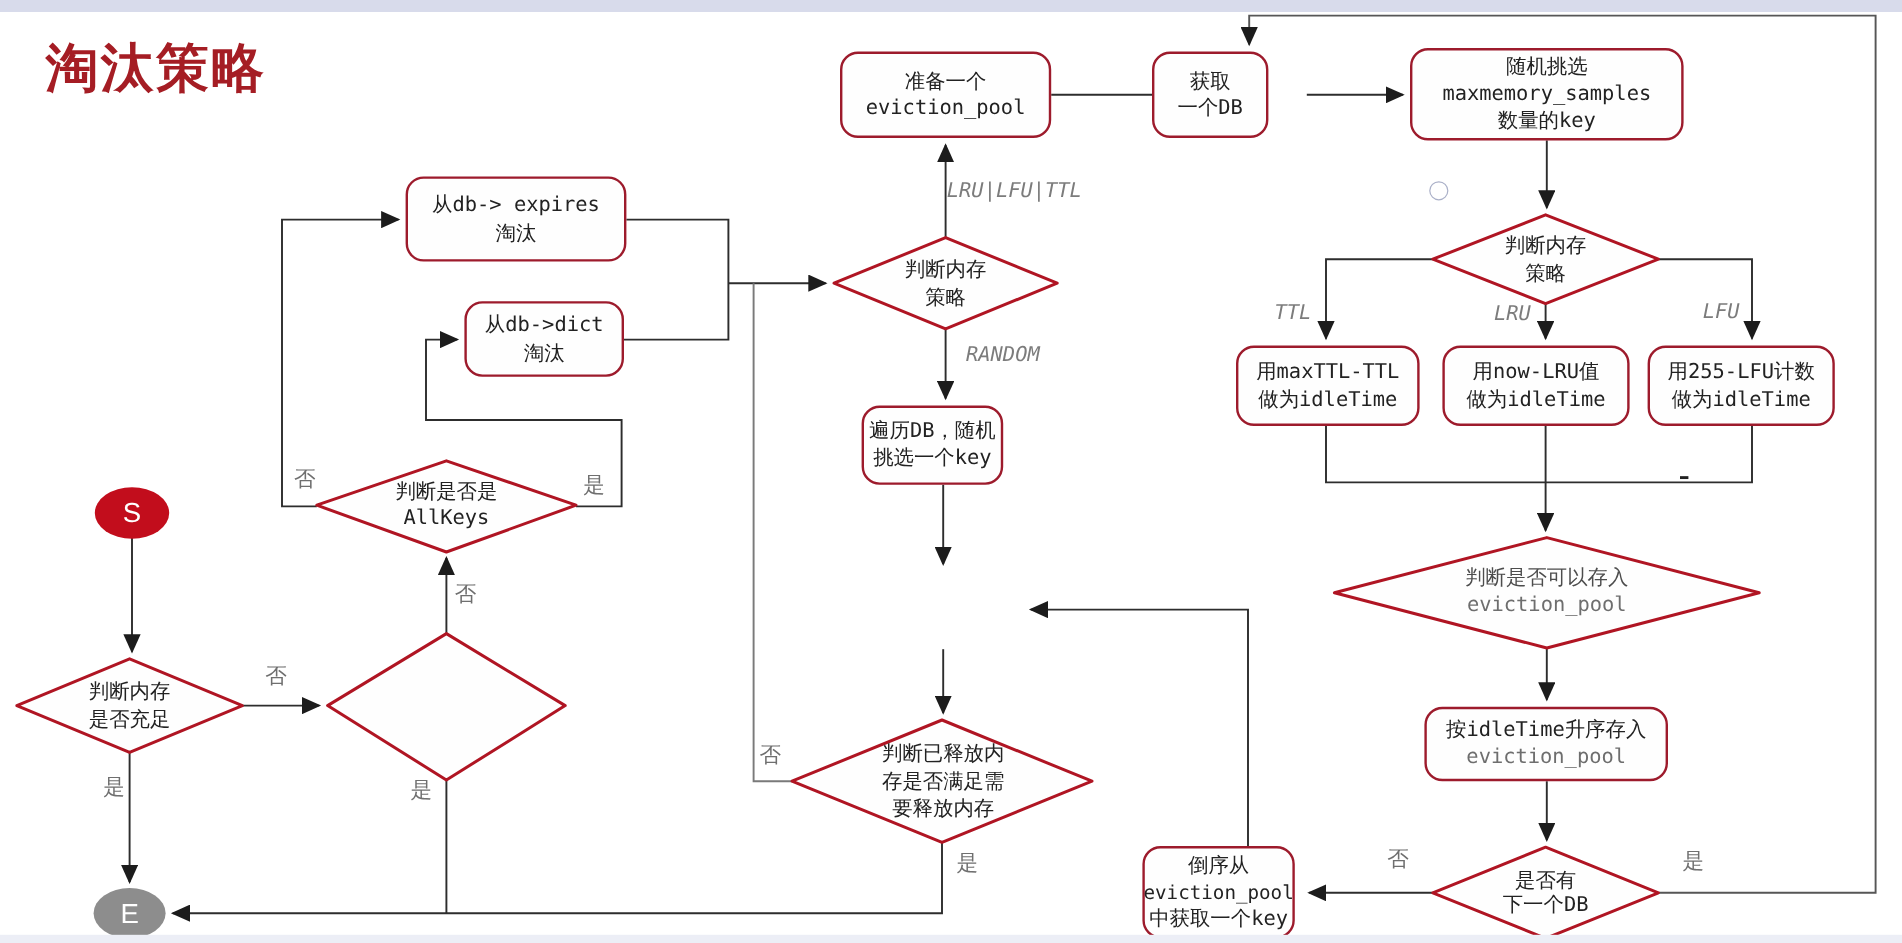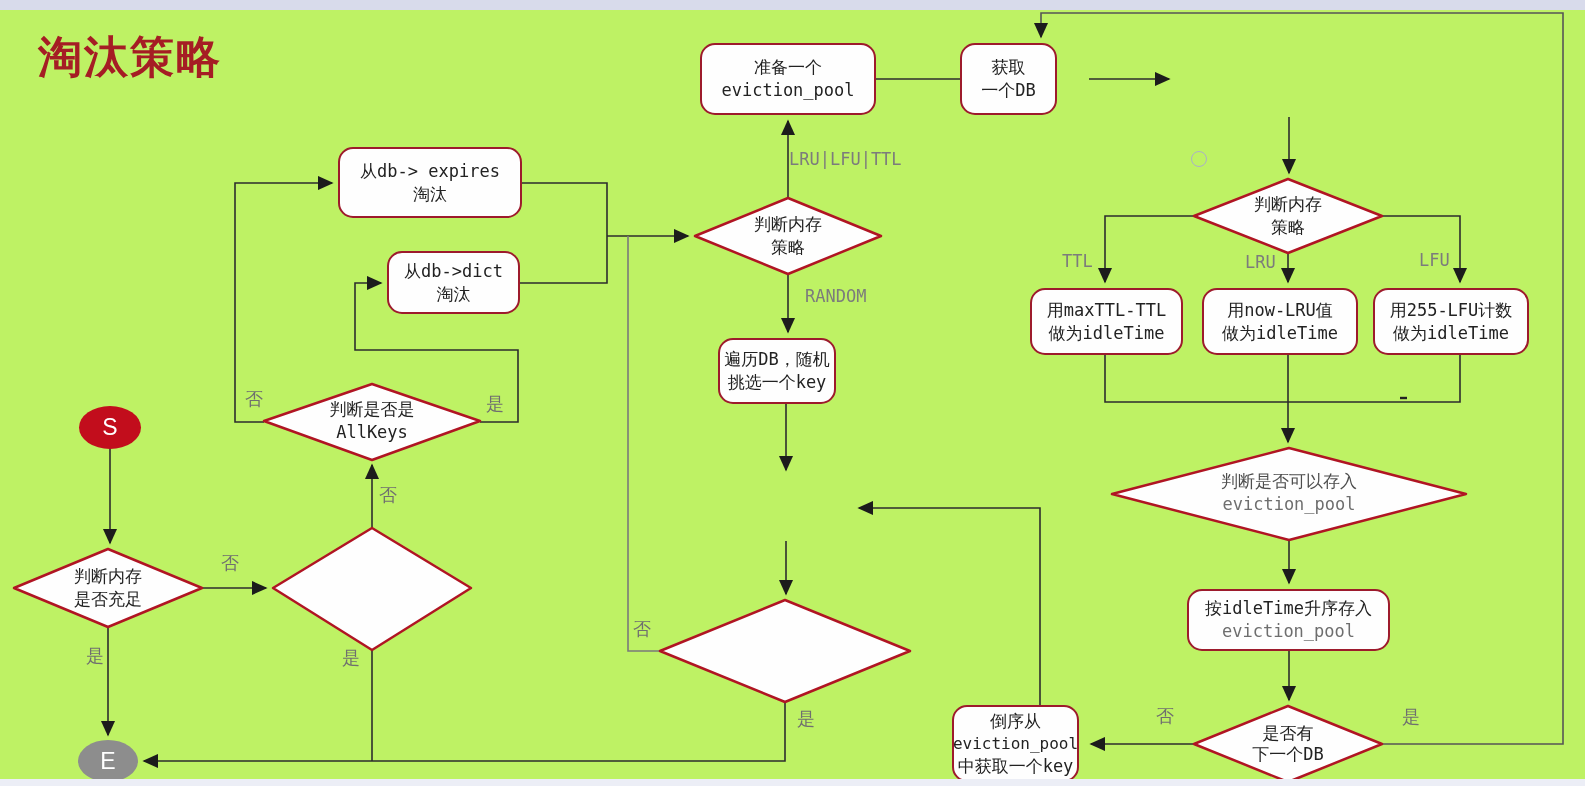--- a/index.html
+++ b/index.html
@@ -1,18 +1,18 @@
 <!DOCTYPE html>
 <html><head>
 <meta charset="utf-8">
 <style>
   html,body{margin:0;padding:0;background:#e8e8ee;}
   .stage{
     position:relative;width:1585px;height:786px;overflow:hidden;
-    background:#bef264;
+    background:#ffffff;
     font-family:"Liberation Sans",sans-serif;
   }
   .topbar{position:absolute;left:0;top:0;width:100%;height:10px;background:#d8dbeb;}
   .bottombar{position:absolute;left:0;bottom:0;width:100%;height:7px;background:#eceef6;}
   .title{
     position:absolute;left:38px;top:28px;
     font-size:44px;font-weight:800;color:#a51d24;letter-spacing:2px;
   }
   svg.wires{position:absolute;left:0;top:0;}
   .box{
@@ -24,21 +24,21 @@
   .ln{font-size:17px;line-height:23px;color:#222;white-space:nowrap;}
   .cn{font-family:"Liberation Sans",sans-serif;}
   .code{font-family:"DejaVu Sans Mono",monospace;}
   .gray{color:#6e6e6e;}
   .dim{color:#4d4d4d;}
   .dtext{
     position:absolute;transform:translate(-50%,-50%);
     text-align:center;white-space:nowrap;
   }
   .elabel{position:absolute;font-size:18px;color:#6f6f6f;white-space:nowrap;}
-  .elabel.code{font-size:17px;color:#7c7c7c;}
+  .elabel.code{font-size:17px;color:#7c7c7c;font-style:italic;}
   .oval{
     position:absolute;border-radius:50%;
     display:flex;align-items:center;justify-content:center;
     color:#fff;font-size:23px;font-family:"Liberation Sans",sans-serif;
   }
   .oval.start{background:#c20d1c;}
   .oval.end{background:#8d8d8d;}
   .artifact-circle{
     position:absolute;width:14px;height:14px;border-radius:50%;
     border:1.5px solid #aab0c8;background:transparent;
@@ -106,20 +106,25 @@
   <div class="box" style="left:700px;top:43px;width:176px;height:72px">
     <div class="ln cn">准备一个</div>
     <div class="ln code">eviction_pool</div>
   </div>
 
   <div class="box" style="left:960px;top:43px;width:97px;height:72px">
     <div class="ln cn">获取</div>
     <div class="ln code">一个DB</div>
   </div>
 
+  <div class="box" style="left:1175px;top:40px;width:228px;height:77px">
+    <div class="ln cn">随机挑选</div>
+    <div class="ln code">maxmemory_samples</div>
+    <div class="ln code">数量的key</div>
+  </div>
 
   <div class="box" style="left:338px;top:147px;width:184px;height:71px">
     <div class="ln code">从db-&gt; expires</div>
     <div class="ln cn">淘汰</div>
   </div>
 
   <div class="box" style="left:387px;top:251px;width:133px;height:63px">
     <div class="ln code">从db-&gt;dict</div>
     <div class="ln cn">淘汰</div>
   </div>
@@ -165,20 +170,25 @@
     <div class="ln cn">判断是否是</div>
     <div class="ln code">AllKeys</div>
   </div>
 
   <div class="dtext" style="left:108px;top:588px">
     <div class="ln cn">判断内存</div>
     <div class="ln cn">是否充足</div>
   </div>
 
 
+  <div class="dtext" style="left:786px;top:651px">
+    <div class="ln cn">判断已释放内</div>
+    <div class="ln cn">存是否满足需</div>
+    <div class="ln cn">要释放内存</div>
+  </div>
 
   <div class="dtext" style="left:1288px;top:216px">
     <div class="ln cn">判断内存</div>
     <div class="ln cn">策略</div>
   </div>
 
   <div class="dtext" style="left:1289px;top:493px">
     <div class="ln cn dim">判断是否可以存入</div>
     <div class="ln code gray">eviction_pool</div>
   </div>

